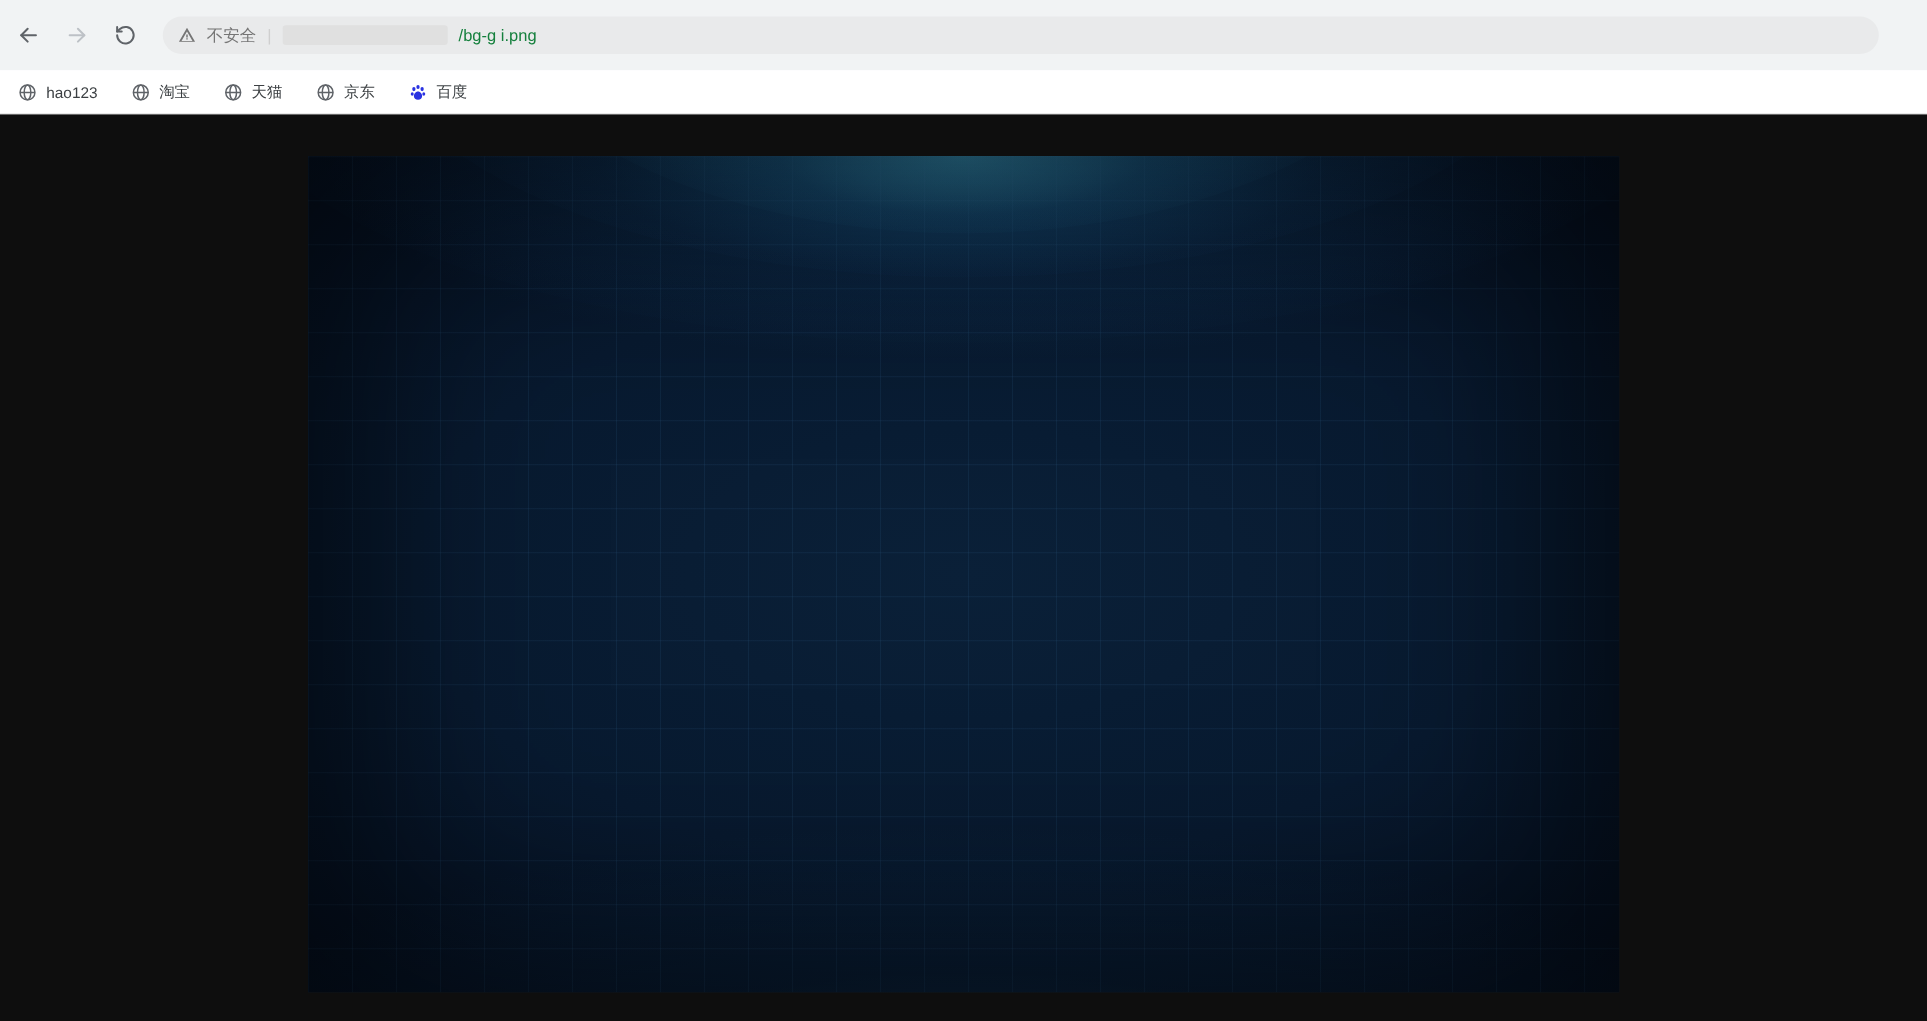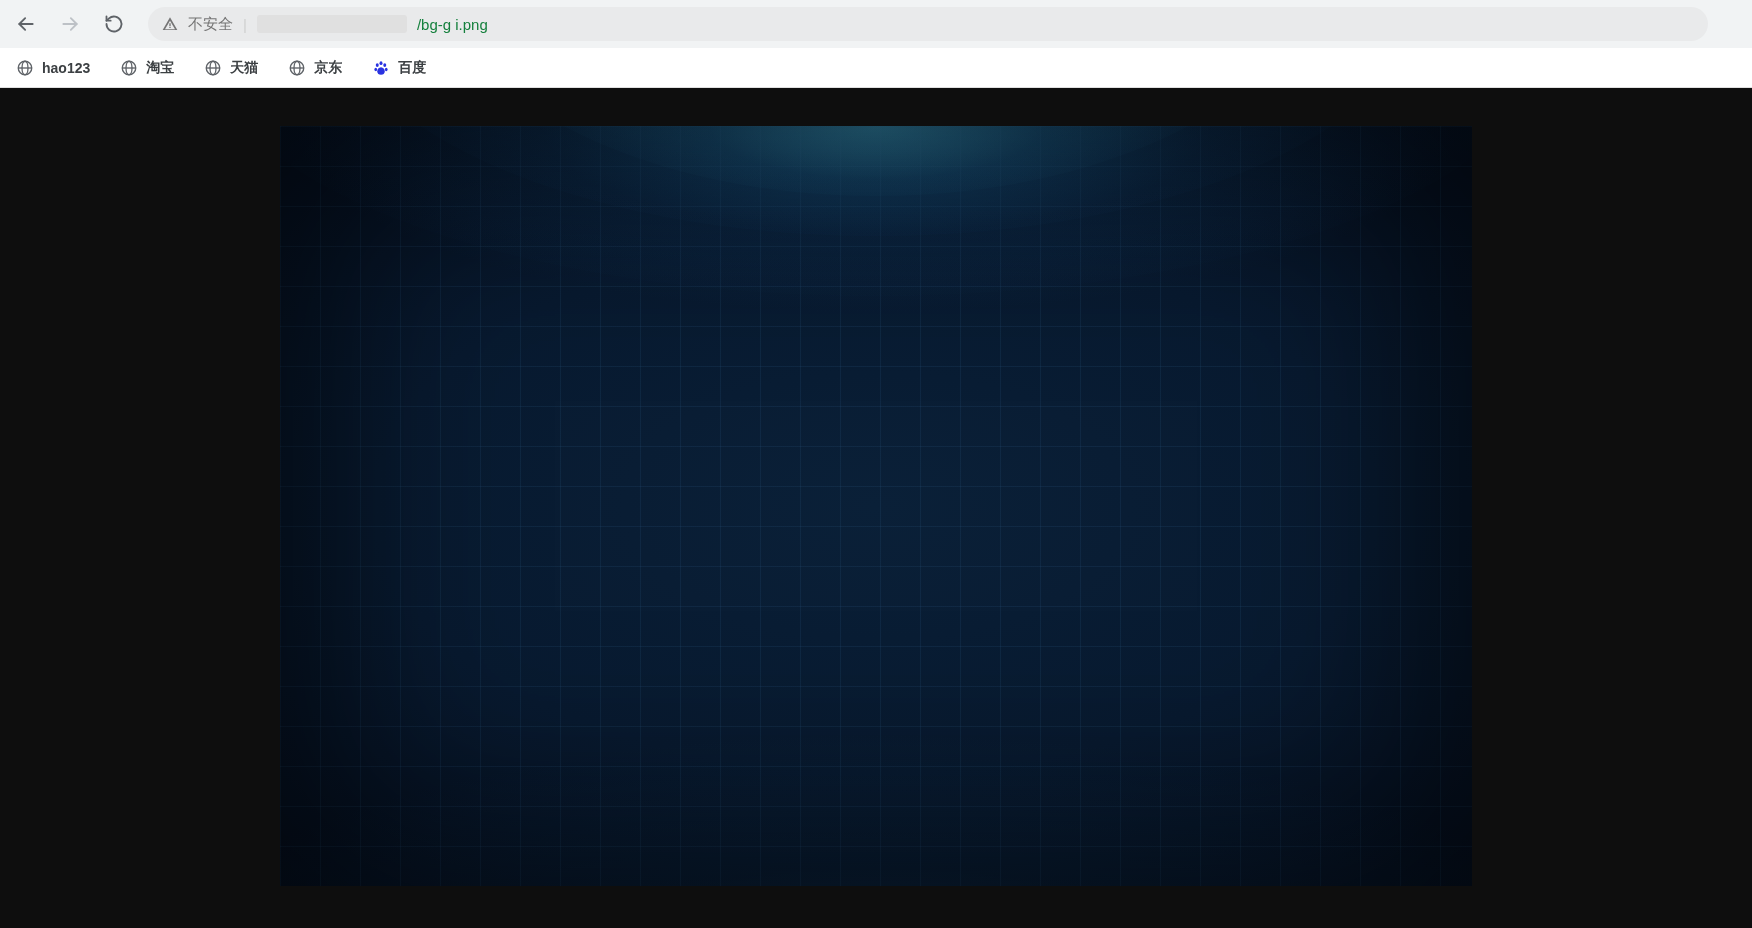--- a/index.html
+++ b/index.html
@@ -9,21 +9,21 @@
       font-family: -apple-system, BlinkMacSystemFont, "Segoe UI", Arial, "Microsoft YaHei", sans-serif;
     }
     body {
       width: 1752px;
       height: 928px;
       overflow: hidden;
       background: #fff;
     }
     
     .toolbar {
-      height: 48px;
+      height: 64px;
       background: #f1f3f4;
       display: flex;
       align-items: center;
       padding: 0 8px;
       gap: 8px;
     }
     .nav-btn {
       width: 36px;
       height: 36px;
       display: flex;
@@ -82,21 +82,20 @@
       border-bottom: 1px solid #e0e0e0;
     }
     .bookmark {
       display: flex;
       align-items: center;
       gap: 8px;
       font-size: 14px;
       color: #3c4043;
       cursor: pointer;
       padding: 4px 4px;
-      font-weight: bold;
     }
     .bm-globe {
       width: 18px;
       height: 18px;
       display: flex;
       align-items: center;
       justify-content: center;
       color: #5f6368;
     }
     .bm-paw {

